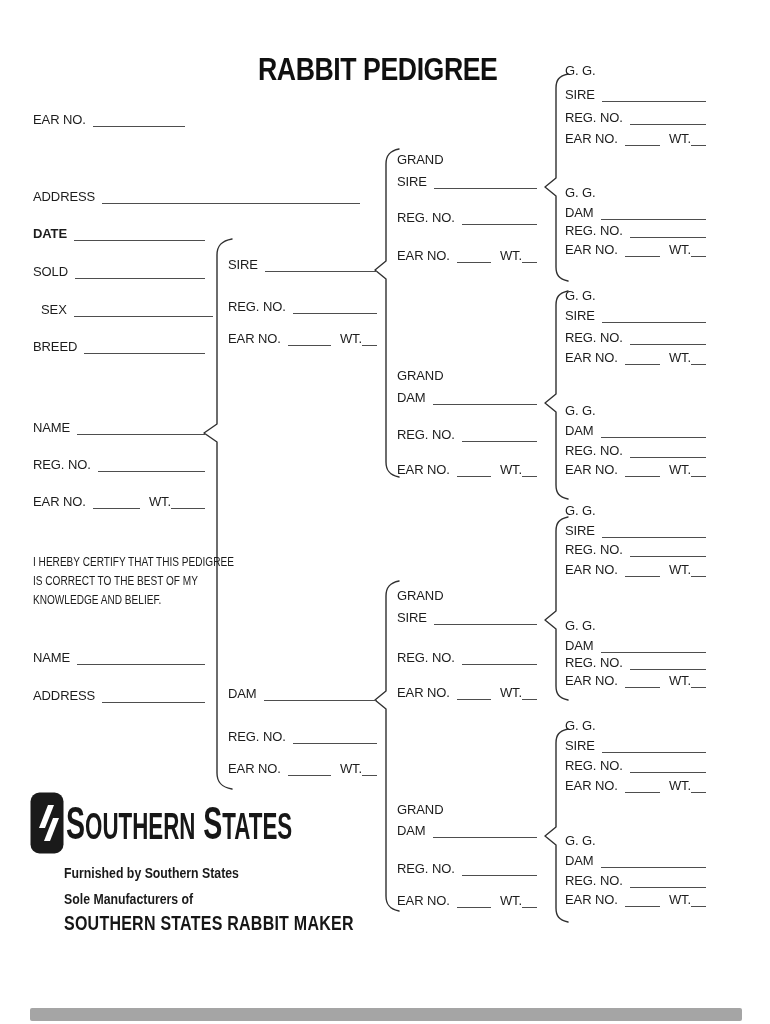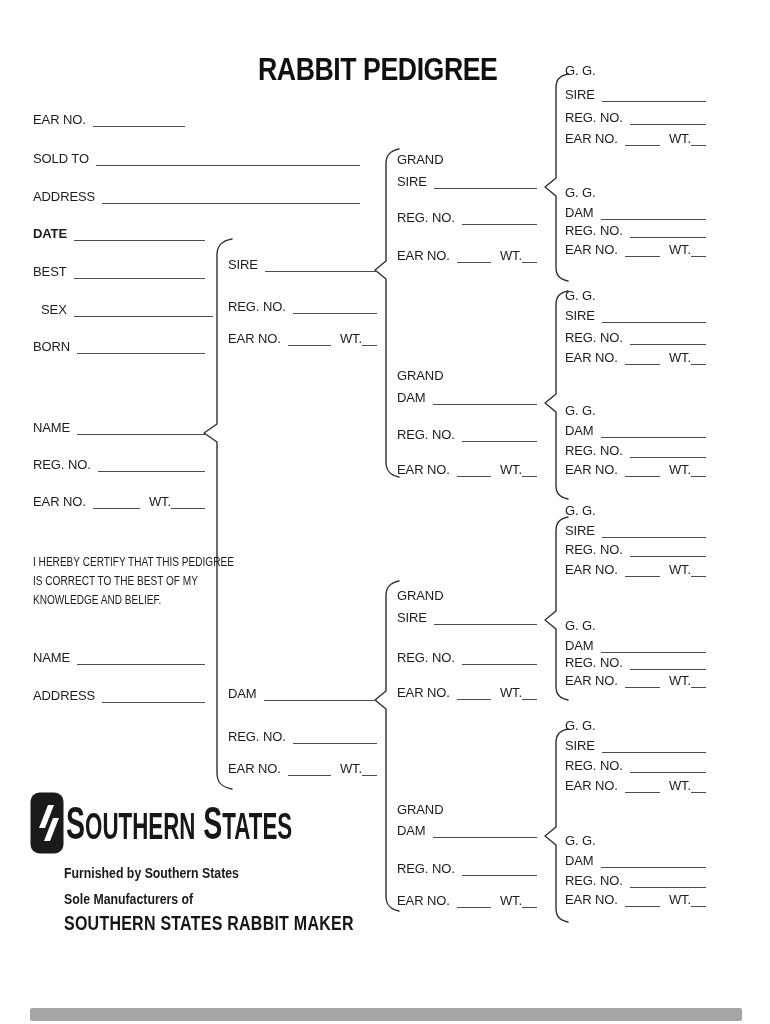--- a/index.html
+++ b/index.html
@@ -69,42 +69,38 @@
 
   <div class="furn">Furnished by Southern States</div>
   <div class="sole">Sole Manufacturers of</div>
   <div class="prod">SOUTHERN STATES RABBIT MAKER</div>
 
   <div class="scrollbar"></div>
 <div class="frow" style="left: 33px; top: 110px; width: 152px;">
       <span class="lab">EAR NO.</span>
       <span class="bl"></span>
     </div>
-    <div class="frow" style="left: 33px; top: 149px; width: 327px;">
-      <span class="lab">SOLD TO</span>
-      <span class="bl"></span>
-    </div>
     <div class="frow" style="left: 33px; top: 187px; width: 327px;">
       <span class="lab">ADDRESS</span>
       <span class="bl"></span>
     </div>
     <div class="frow" style="left: 33px; top: 224px; width: 172px; font-weight: bold;">
       <span class="lab">DATE</span>
       <span class="bl"></span>
     </div>
     <div class="frow" style="left: 33px; top: 262px; width: 172px;">
-      <span class="lab">BEST</span>
+      <span class="lab">SOLD</span>
       <span class="bl"></span>
     </div>
     <div class="frow" style="left: 41px; top: 300px; width: 172px;">
       <span class="lab">SEX</span>
       <span class="bl"></span>
     </div>
     <div class="frow" style="left: 33px; top: 337px; width: 172px;">
-      <span class="lab">BORN</span>
+      <span class="lab">BREED</span>
       <span class="bl"></span>
     </div>
     <div class="frow" style="left: 33px; top: 418px; width: 172px;">
       <span class="lab">NAME</span>
       <span class="bl"></span>
     </div>
     <div class="frow" style="left: 33px; top: 455px; width: 172px;">
       <span class="lab">REG. NO.</span>
       <span class="bl"></span>
     </div>

